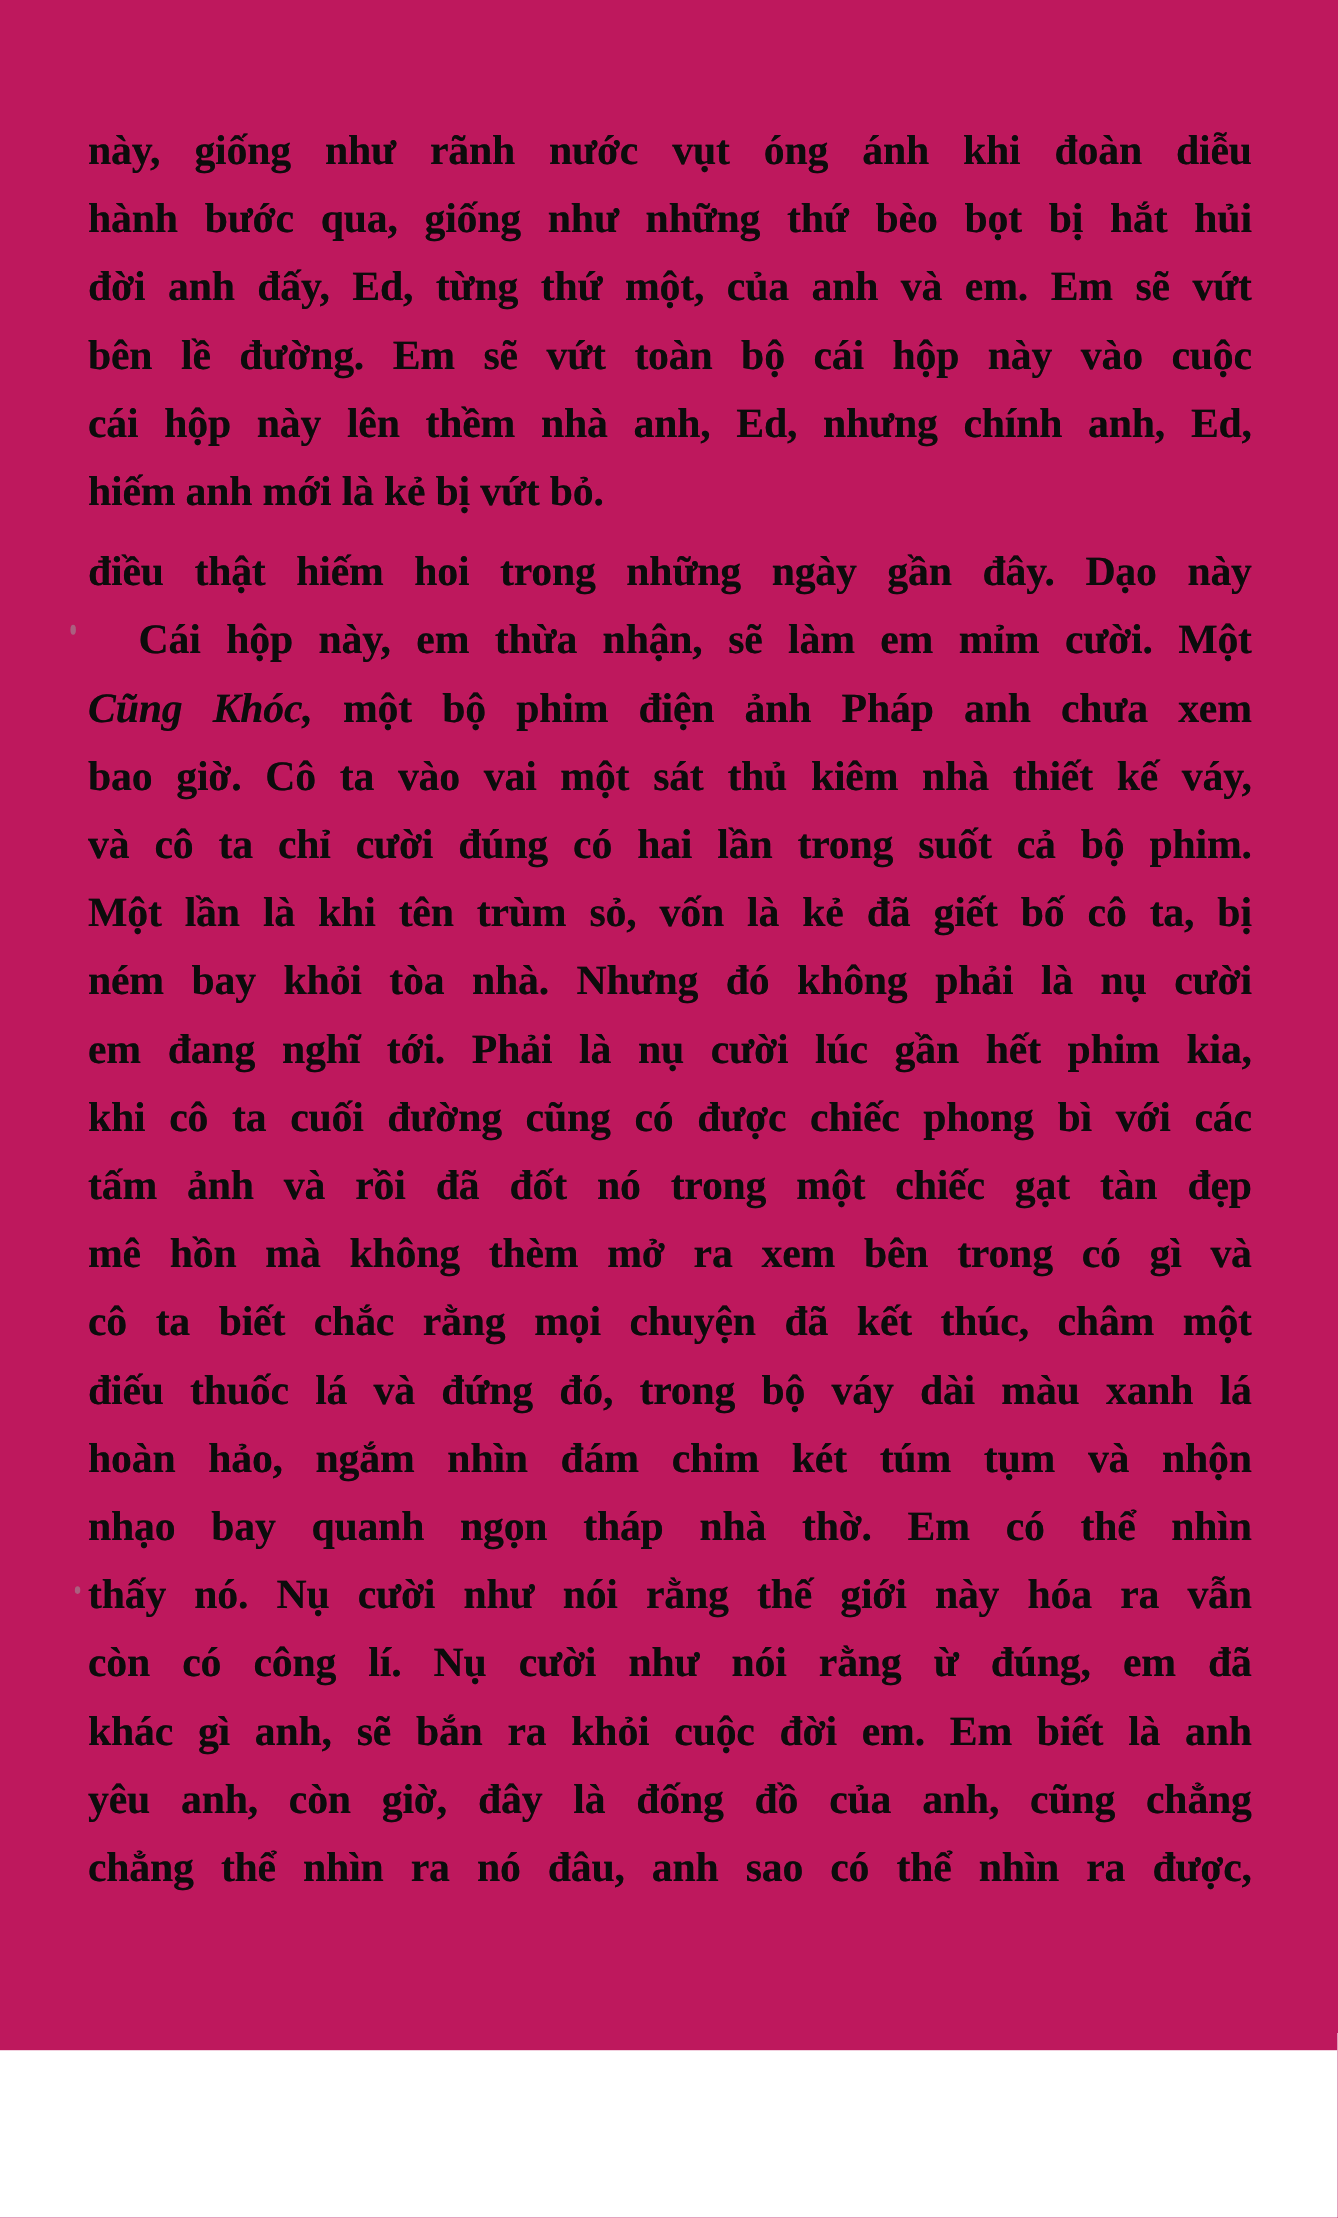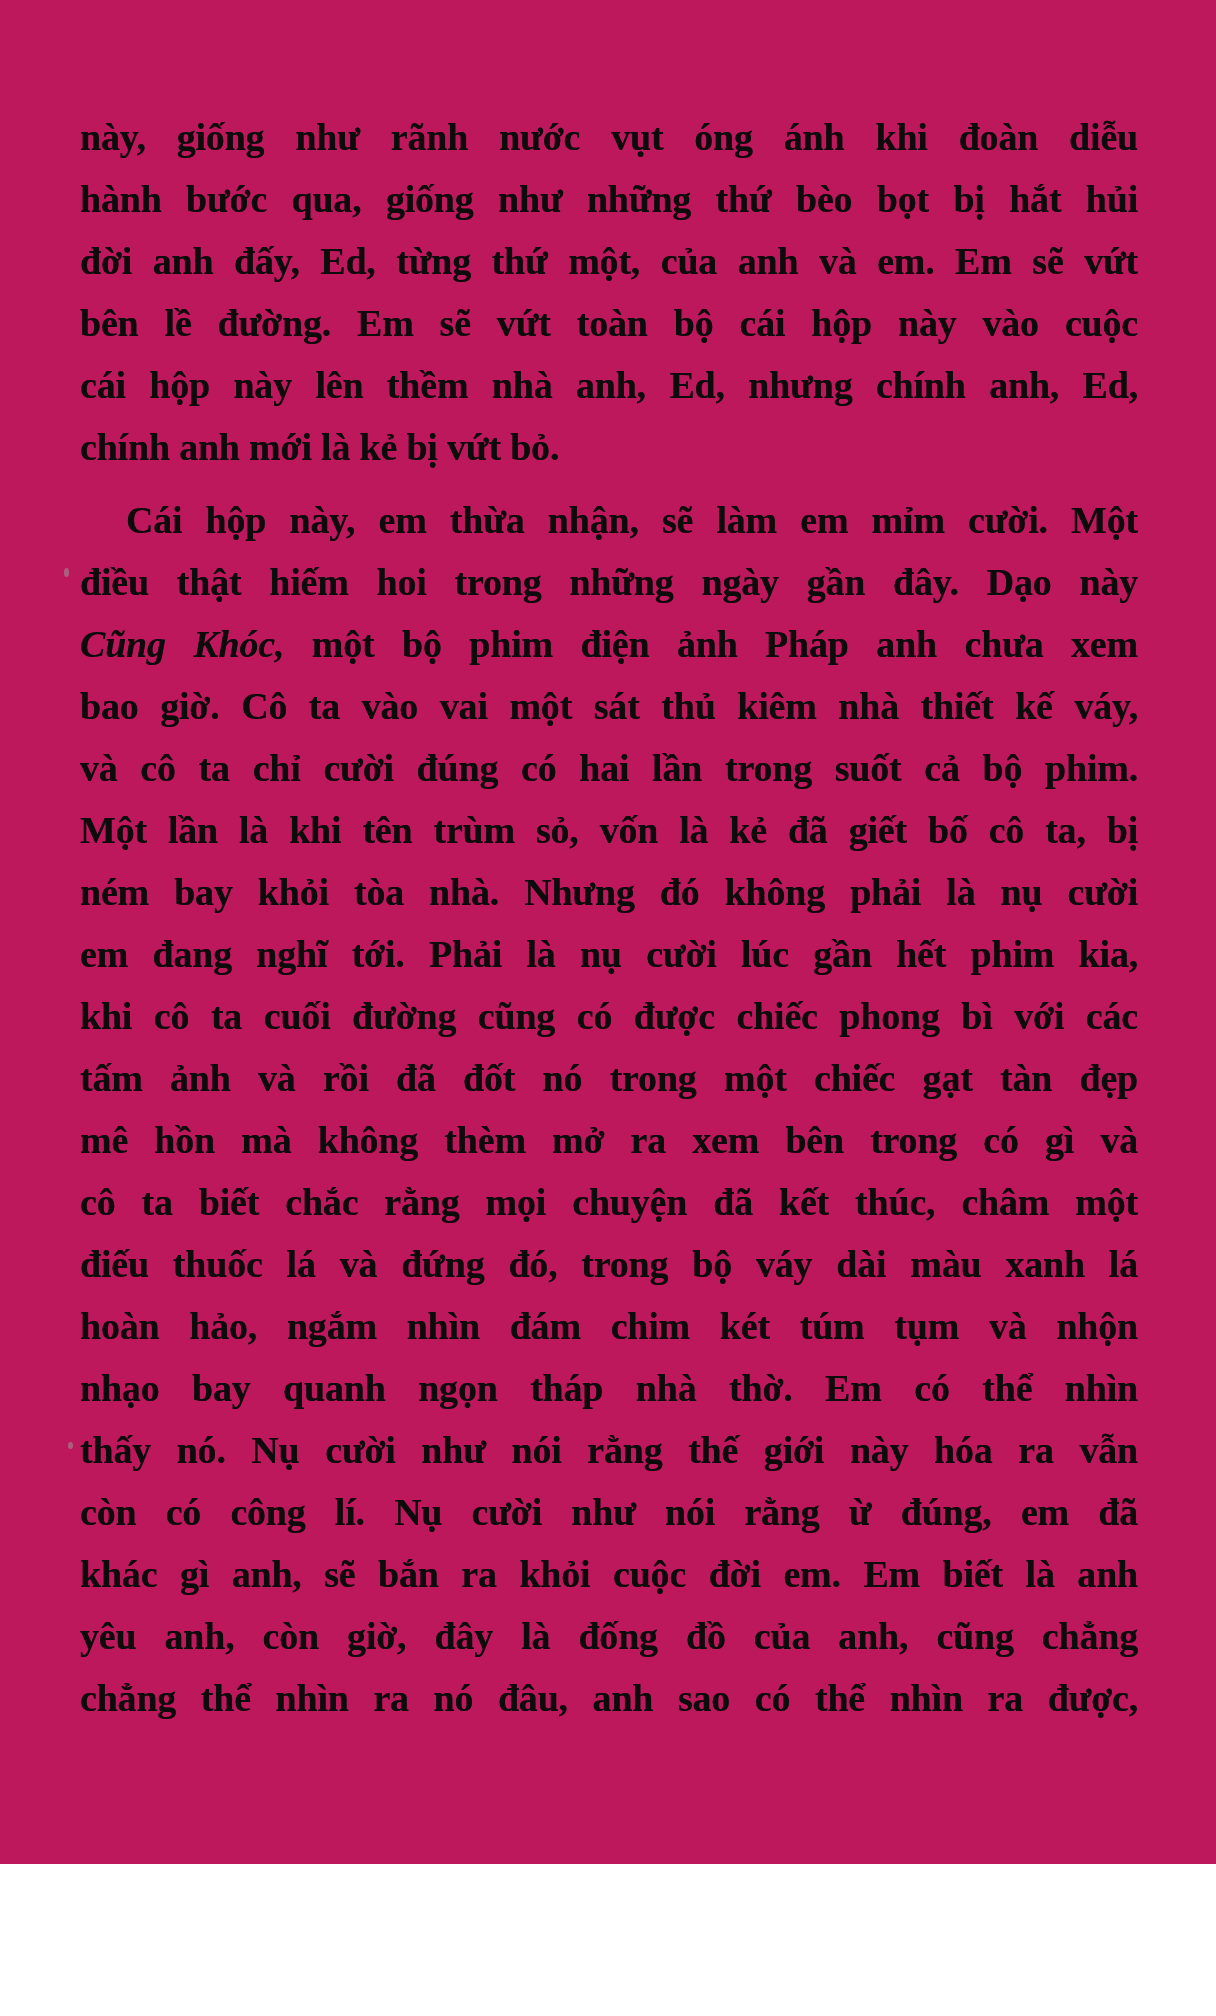--- a/index.html
+++ b/index.html
@@ -117,25 +117,25 @@
 
 <div class="page">
 
   <div class="text-block">
       <div class="paragraph">
         <div class="line"><span>này, giống như rãnh nước vụt óng ánh khi đoàn diễu</span></div>
         <div class="line"><span>hành bước qua, giống như những thứ bèo bọt bị hắt hủi</span></div>
         <div class="line"><span>đời anh đấy, Ed, từng thứ một, của anh và em. Em sẽ vứt</span></div>
         <div class="line"><span>bên lề đường. Em sẽ vứt toàn bộ cái hộp này vào cuộc</span></div>
         <div class="line"><span>cái hộp này lên thềm nhà anh, Ed, nhưng chính anh, Ed,</span></div>
-        <div class="line no-justify"><span>chính anh mới là kẻ bị vứt bỏ.</span></div>
+        <div class="line no-justify"><span>hiếm anh mới là kẻ bị vứt bỏ.</span></div>
       </div>
       <div class="paragraph">
+        <div class="line"><span>điều thật hiếm hoi trong những ngày gần đây. Dạo này</span></div>
         <div class="line indent"><span>Cái hộp này, em thừa nhận, sẽ làm em mỉm cười. Một</span></div>
-        <div class="line"><span>điều thật hiếm hoi trong những ngày gần đây. Dạo này</span></div>
         <div class="line"><span class="italic">Cũng Khóc,</span><span> một bộ phim điện ảnh Pháp anh chưa xem</span></div>
         <div class="line"><span>bao giờ. Cô ta vào vai một sát thủ kiêm nhà thiết kế váy,</span></div>
         <div class="line"><span>và cô ta chỉ cười đúng có hai lần trong suốt cả bộ phim.</span></div>
         <div class="line"><span>Một lần là khi tên trùm sỏ, vốn là kẻ đã giết bố cô ta, bị</span></div>
         <div class="line"><span>ném bay khỏi tòa nhà. Nhưng đó không phải là nụ cười</span></div>
         <div class="line"><span>em đang nghĩ tới. Phải là nụ cười lúc gần hết phim kia,</span></div>
         <div class="line"><span>khi cô ta cuối đường cũng có được chiếc phong bì với các</span></div>
         <div class="line"><span>tấm ảnh và rồi đã đốt nó trong một chiếc gạt tàn đẹp</span></div>
         <div class="line"><span>mê hồn mà không thèm mở ra xem bên trong có gì và</span></div>
         <div class="line"><span>cô ta biết chắc rằng mọi chuyện đã kết thúc, châm một</span></div>

